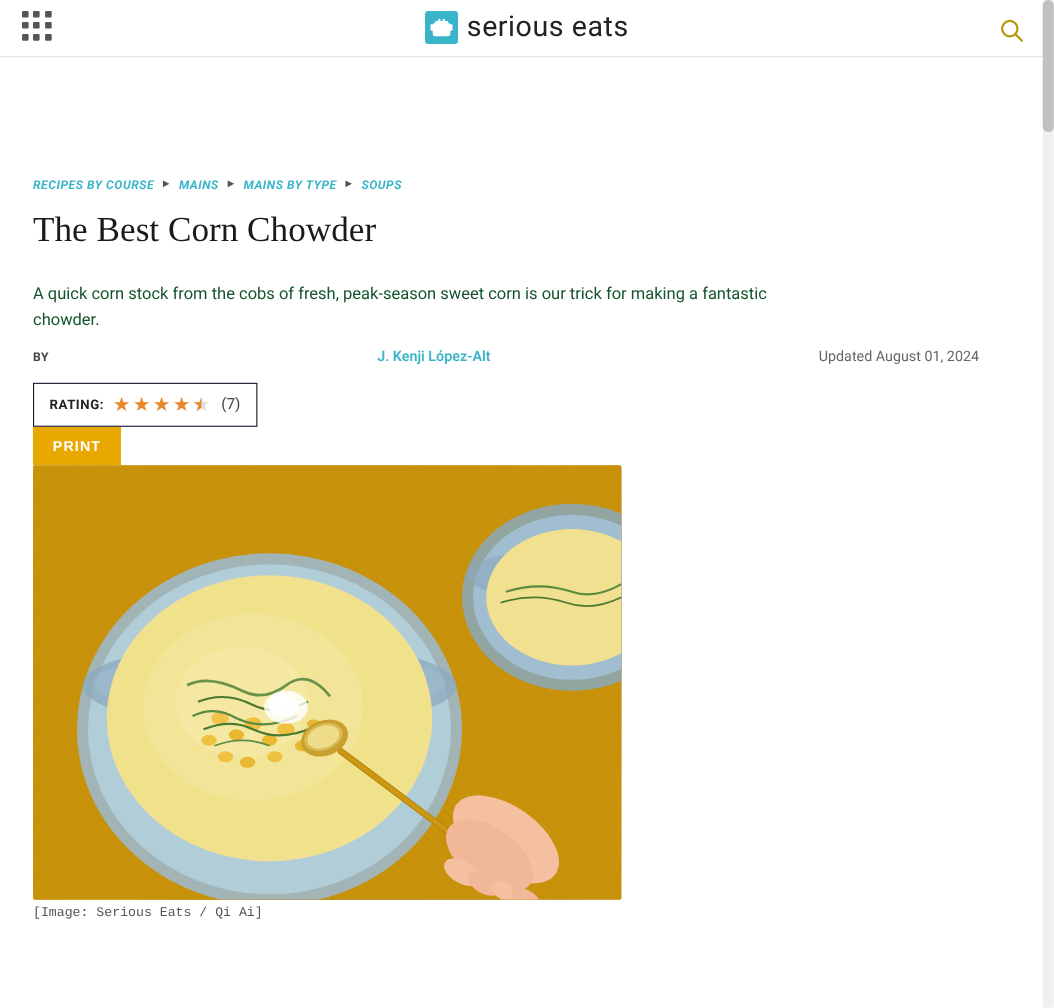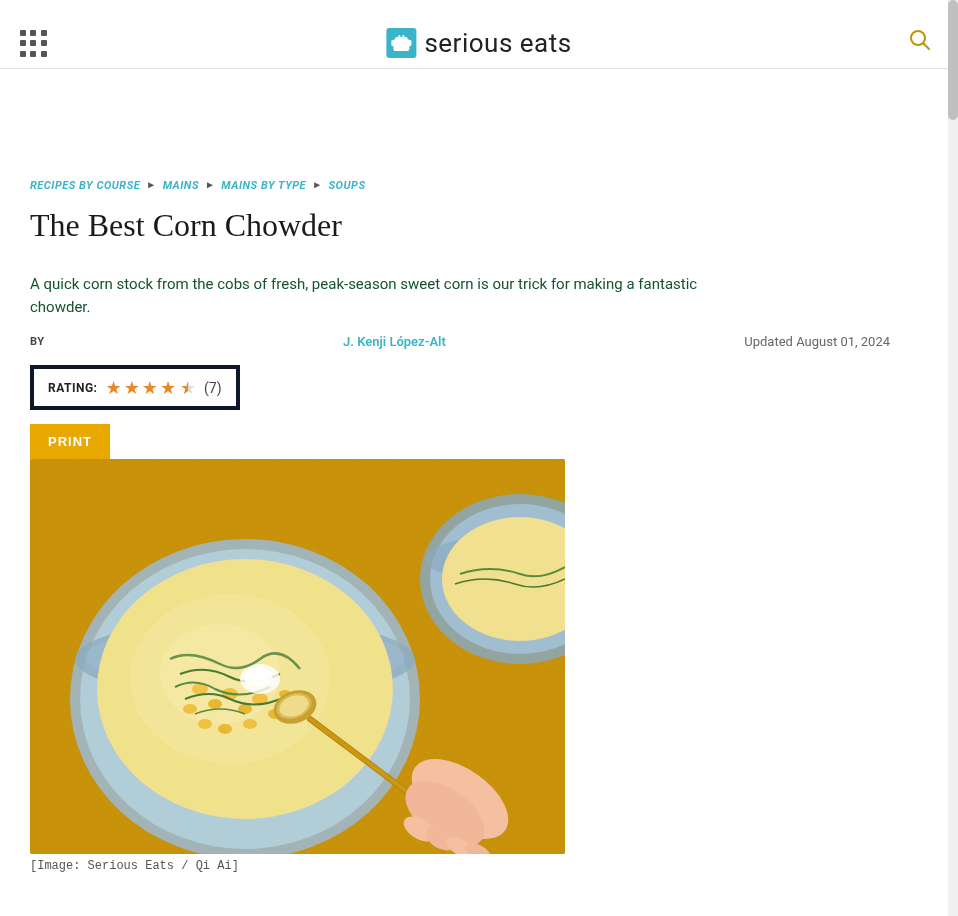--- a/index.html
+++ b/index.html
@@ -12,25 +12,25 @@
       font-family: -apple-system, BlinkMacSystemFont, 'Segoe UI', Roboto, Arial, sans-serif;
       background: #fff;
       color: #222;
       width: 958px;
       overflow-x: hidden;
     }
 
     
     .header {
       display: flex;
-      align-items: flex-end;
+      align-items: flex-start;
       justify-content: space-between;
       padding: 10px 20px;
       border-bottom: 1px solid #e0e0e0;
-      height: 69px;
+      height: 52px;
       position: relative;
     }
 
     .header-logo {
       display: flex;
       align-items: center;
       gap: 8px;
       text-decoration: none;
       position: absolute;
       left: 50%;
@@ -191,24 +191,22 @@
       color: #666;
       font-size: 13px;
     }
 
     
     .rating-block {
       display: flex;
       align-items: center;
       gap: 8px;
       padding: 8px 14px;
-      border: 4px solid #0f172a;
+      border: 1px solid #0f172a;
       display: inline-flex;
-      margin-bottom: 14px;
-      text-align: right;
     }
 
     .rating-label {
       font-size: 12px;
       font-weight: 700;
       text-transform: uppercase;
       letter-spacing: 0.5px;
       color: #222;
     }
 

